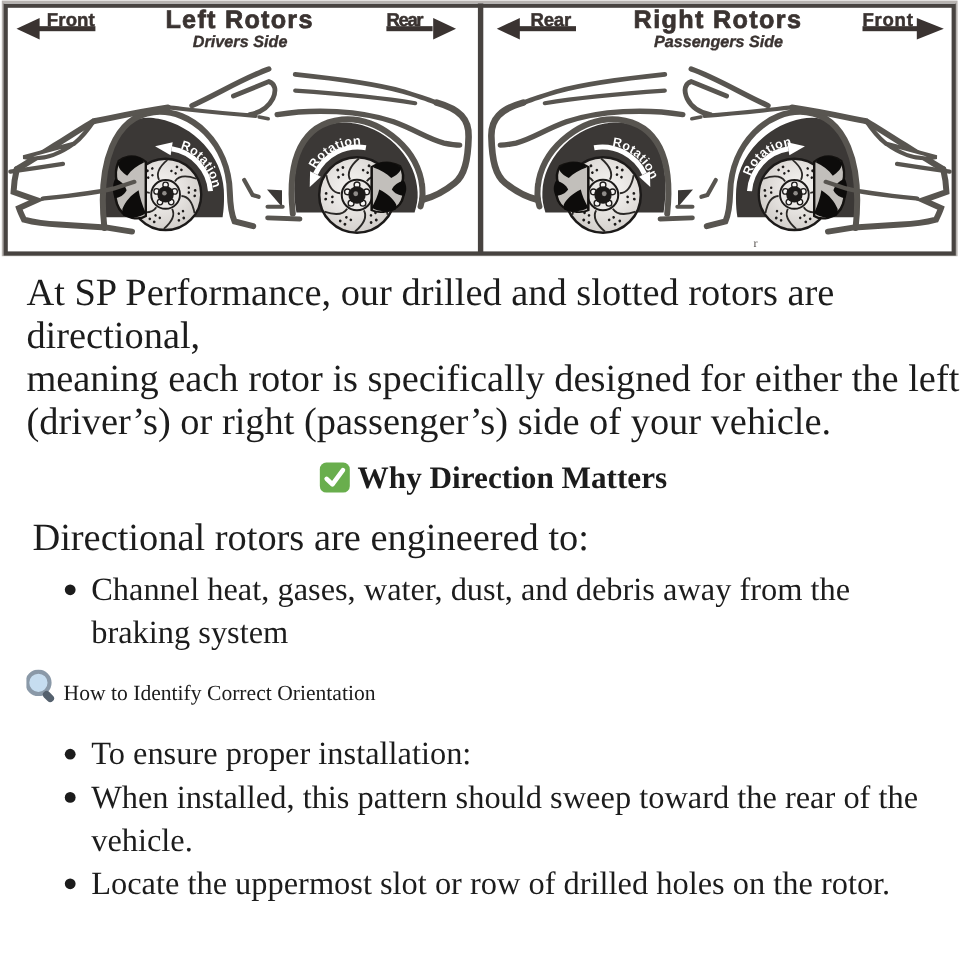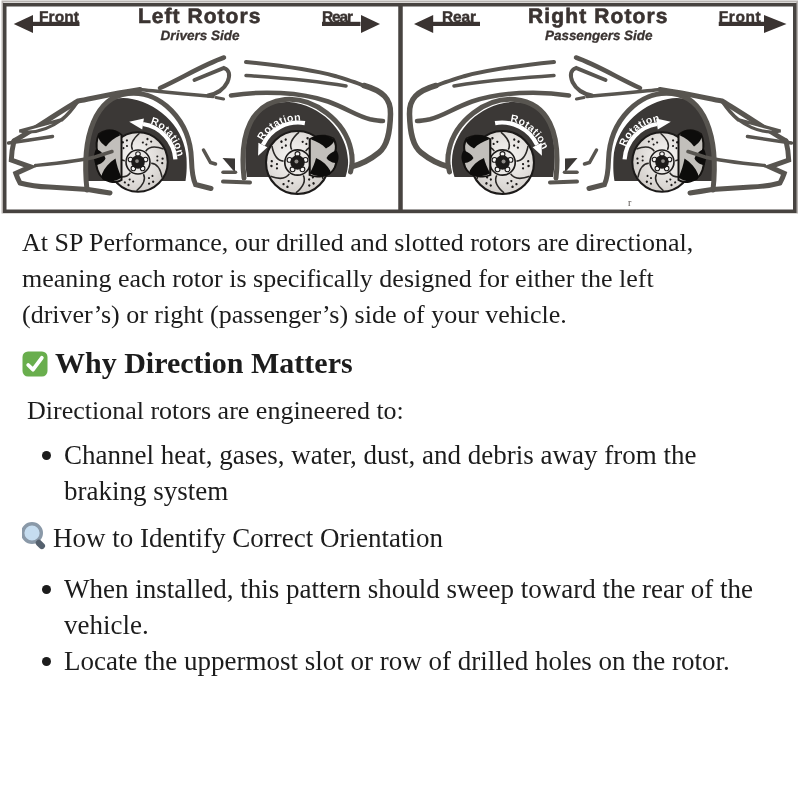--- a/index.html
+++ b/index.html
@@ -1,22 +1,22 @@
 <!DOCTYPE html>
 <html><head>
 <meta charset="utf-8">
 <style>
 html,body{margin:0;padding:0;background:#fff;width:800px;}
 body{font-family:"Liberation Serif",serif;color:#1c1c1c;}
 #illu{display:block;}
 #content{margin:0;}
-p.body{font-size:26px;line-height:36px;margin:0 0 0 22px;}
-h2.h{font-size:30px;line-height:40px;margin:0 0 0 22px;font-weight:bold;}
-h2.h2{font-size:27px;line-height:40px;margin:0 0 0 22px;font-weight:normal;font-family:Liberation Serif, serif;}
-ul{list-style:none;margin:0;padding:0;}
+p.body{font-size:32px;line-height:36px;margin:0 0 0 22px;}
+h2.h{font-size:26px;line-height:40px;margin:0 0 0 22px;font-weight:bold;text-align:center;}
+h2.h2{font-size:18px;line-height:40px;margin:0 0 0 22px;font-weight:normal;font-family:Liberation Serif, serif;}
+ul{list-style:none;margin:12px;padding:0;}
 ul li{font-size:27px;line-height:36px;margin:0;padding-left:64px;position:relative;}
 ul li:before{content:"";position:absolute;left:42px;top:13.5px;width:9px;height:9px;border-radius:50%;background:#1c1c1c;}
 .emoji{display:inline-block;vertical-align:-4px;}
 </style>
 </head>
 <body>
 <svg id="illu" width="800" height="215" viewBox="0 0 800 215">
 <defs>
 <radialGradient id="rg" cx="0.42" cy="0.42" r="0.65">
 <stop offset="0" stop-color="#f7f6f4"></stop>
@@ -158,16 +158,17 @@
       </svg> Why Direction Matters</h2>
 <p class="body" style="margin-top:10px;margin-left:27px;">Directional rotors are engineered to:</p>
 <ul style="margin-top:8px;">
 <li>Channel heat, gases, water, dust, and debris away from the<br>braking system</li>
 </ul>
 <h2 class="h2" style="margin-top:9px;"><svg class="emoji" width="27" height="29" viewBox="0 0 27 29">
         <circle cx="10" cy="11" r="9.3" fill="#c6ddf0" stroke="#8a99a8" stroke-width="3.4"></circle>
         <rect x="16.9" y="16.5" width="10.5" height="6.3" rx="3.1" fill="#55616e" transform="rotate(45 16.9 16.5)"></rect>
       </svg><span style="display:inline-block;width:4px;"></span>How to Identify Correct Orientation</h2>
 <ul style="margin-top:13px;">
+<li>To ensure proper installation:</li>
 <li>When installed, this pattern should sweep toward the rear of the<br>vehicle.</li>
 <li>Locate the uppermost slot or row of drilled holes on the rotor.</li>
 </ul>
 </div>
 
 </body></html>

